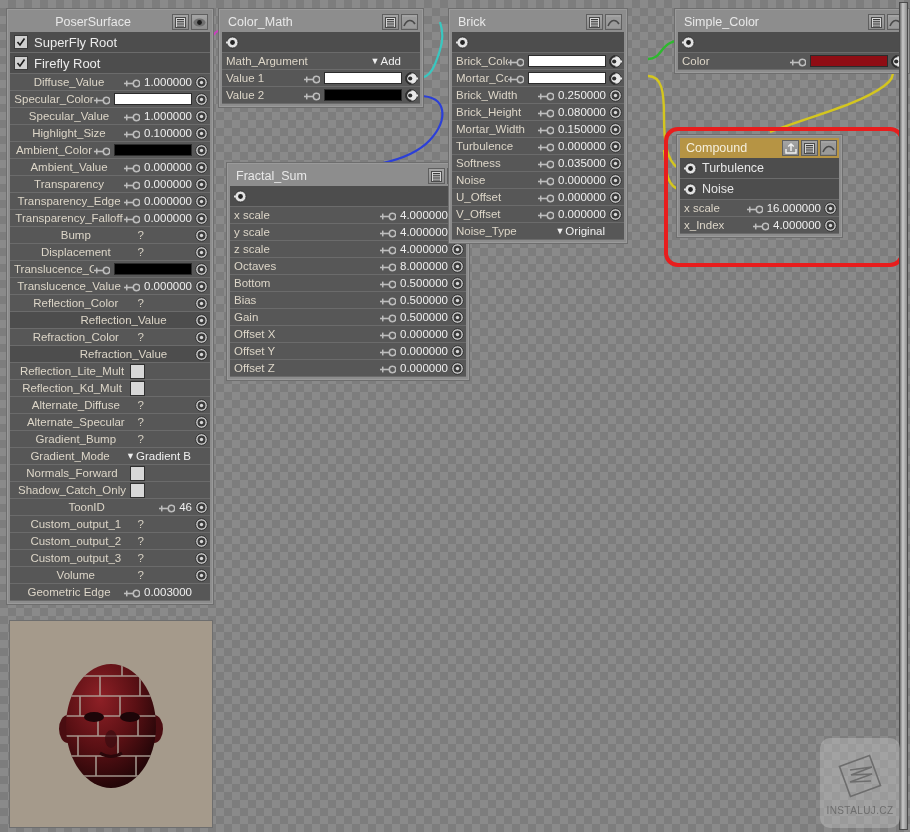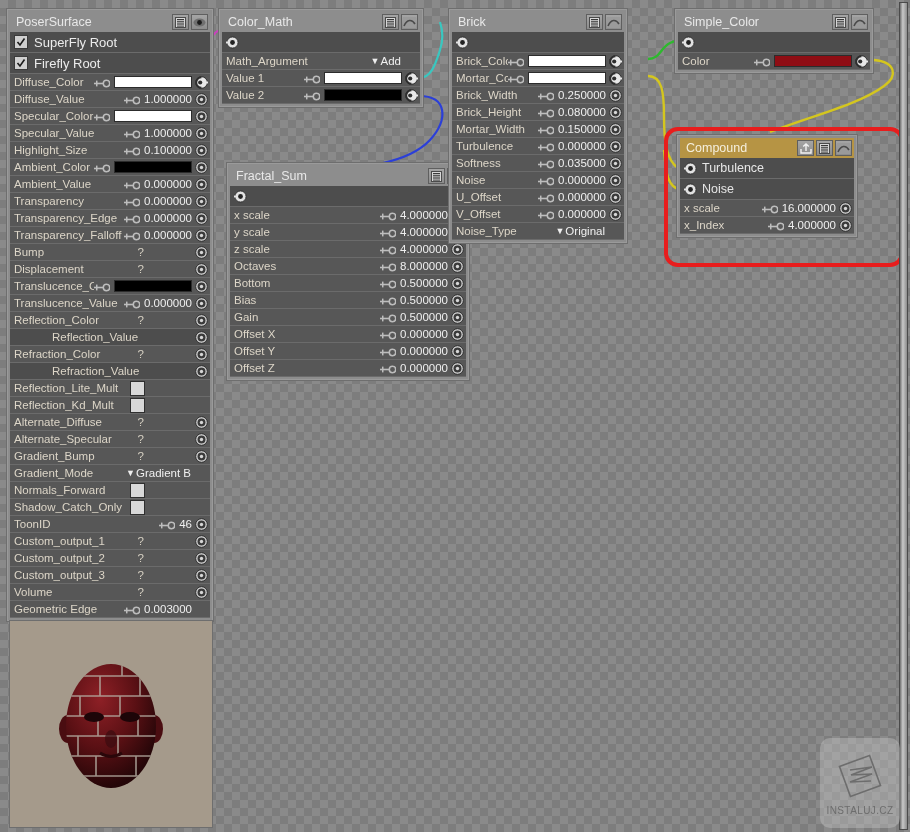--- a/index.html
+++ b/index.html
@@ -72,21 +72,21 @@
   <path d="M 419 96 C 448 96 448 120 430 140 C 400 172 330 168 265 176" fill="none" stroke="#2b3fd8" stroke-width="2.2"></path>
 
   <path d="M 648 59 C 660 59 660 48 670 43 C 678 39 684 40 690 40" fill="none" stroke="#2eb82e" stroke-width="2.4"></path>
 
   <path d="M 648 76 C 662 76 664 92 664 116 C 664 140 666 160 678 168" fill="none" stroke="#d4c61e" stroke-width="2.4"></path>
   <path d="M 664 150 C 666 176 668 186 680 190" fill="none" stroke="#d4c61e" stroke-width="2.4"></path>
 
   <path d="M 874 60 C 896 62 898 76 884 86 C 860 104 812 116 770 132" fill="none" stroke="#d4c61e" stroke-width="2.4"></path>
 </svg>
 
-<div class="node" id="node-poser" style="left:6px;top:8px;width:208px;">
+<div class="node" id="node-poser" style="left:6px;top:8px;width:208px;text-align:center;">
   <div class="node-title">
     <span class="tname">PoserSurface</span>
     <span class="tbtn">
       <svg width="11" height="11" viewBox="0 0 11 11">
           <rect x="0.5" y="0.5" width="10" height="10" fill="#d8d8d8" stroke="#4a4a4a"></rect>
           <g fill="#3a3a3a">
             <rect x="2" y="2" width="7" height="1.2"></rect>
             <rect x="2" y="4.2" width="7" height="1.2"></rect>
             <rect x="2" y="6.4" width="7" height="1.2"></rect>
             <rect x="2" y="8.6" width="7" height="1"></rect>
@@ -111,35 +111,20 @@
     </div>
     <div class="chkrow">
       <span class="chkbox">
         <svg width="10" height="10" viewBox="0 0 10 10">
             <path d="M1.5 5 L4 8 L8.5 1.5" stroke="#1a1a1a" stroke-width="1.6" fill="none"></path>
           </svg>
       </span>
       <span>Firefly Root</span>
     </div>
     <div id="poser-params">
-        <div class="row">
-          <span class="lbl">Diffuse_Color</span>
-          <span class="key"><svg width="16" height="9" viewBox="0 0 16 9">
-              <circle cx="12.5" cy="4.5" r="3.2" fill="none" stroke="#bdbdbd" stroke-width="1.5"></circle>
-              <rect x="0" y="3.7" width="9" height="1.6" fill="#bdbdbd"></rect>
-              <rect x="2" y="1.6" width="1.5" height="5.8" fill="#bdbdbd"></rect>
-            </svg></span>
-          <span class="sw" style="background: rgb(255, 255, 255); width: 78px; margin-right: 3px;"></span>
-          <span class="plug"><svg width="13" height="13" viewBox="0 0 13 13">
-              <circle cx="6.5" cy="6.5" r="5.8" fill="#e8e8e8" stroke="#2e2e2e" stroke-width="1"></circle>
-              <path d="M6.5 1.2 A5.3 5.3 0 1 0 6.5 11.8" fill="none" stroke="#2e2e2e" stroke-width="2"></path>
-              <circle cx="5.2" cy="6.5" r="2.1" fill="#2e2e2e"></circle>
-              <rect x="8" y="5.5" width="5" height="2" fill="#e8e8e8"></rect>
-            </svg></span>
-        </div>
         <div class="row">
           <span class="lbl">Diffuse_Value</span>
           <span class="key"><svg width="16" height="9" viewBox="0 0 16 9">
               <circle cx="12.5" cy="4.5" r="3.2" fill="none" stroke="#bdbdbd" stroke-width="1.5"></circle>
               <rect x="0" y="3.7" width="9" height="1.6" fill="#bdbdbd"></rect>
               <rect x="2" y="1.6" width="1.5" height="5.8" fill="#bdbdbd"></rect>
             </svg></span>
           <span class="val">1.000000</span>
           <span class="plug"><svg width="13" height="13" viewBox="0 0 13 13">
               <circle cx="6.5" cy="6.5" r="5.8" fill="#d6d6d6" stroke="#2e2e2e" stroke-width="1"></circle>
@@ -930,21 +915,21 @@
           <span class="ddl">
             <span style="font-size:9px">▼</span>
             <span>Original</span>
           </span>
           <span class="plug"><span style="display:inline-block;width:13px;height:13px"></span></span>
         </div>
       </div>
   </div>
 </div>
 
-<div class="node" id="node-simplecolor" style="left:674px;top:8px;width:200px;">
+<div class="node" id="node-simplecolor" style="left:674px;top:8px;width:236px;">
   <div class="node-title">
     <span class="tname">Simple_Color</span>
     <span class="tbtn">
       <svg width="11" height="11" viewBox="0 0 11 11">
           <rect x="0.5" y="0.5" width="10" height="10" fill="#d8d8d8" stroke="#4a4a4a"></rect>
           <g fill="#3a3a3a">
             <rect x="2" y="2" width="7" height="1.2"></rect>
             <rect x="2" y="4.2" width="7" height="1.2"></rect>
             <rect x="2" y="6.4" width="7" height="1.2"></rect>
             <rect x="2" y="8.6" width="7" height="1"></rect>
@@ -983,21 +968,21 @@
               <circle cx="5.2" cy="6.5" r="2.1" fill="#2e2e2e"></circle>
               <rect x="8" y="5.5" width="5" height="2" fill="#e8e8e8"></rect>
             </svg></span>
         </div>
       </div>
   </div>
 </div>
 
 <div class="hlring" style="left:664px;top:127px;width:232px;height:132px;"></div>
 
-<div class="node compound" id="node-compound" style="left:676px;top:134px;width:182px;">
+<div class="node compound" id="node-compound" style="left:676px;top:134px;width:167px;">
   <div class="node-title">
     <span class="tname">Compound</span>
     <span class="tbtn">
       <svg width="12" height="11" viewBox="0 0 12 11">
           <path d="M1 6 v4 h10 v-4" stroke="#f2f2f2" stroke-width="1.4" fill="none"></path>
           <path d="M6 8 V1 M3.2 3.6 L6 1 L8.8 3.6" stroke="#f2f2f2" stroke-width="1.4" fill="none"></path>
         </svg>
     </span>
     <span class="tbtn">
       <svg width="11" height="11" viewBox="0 0 11 11">

